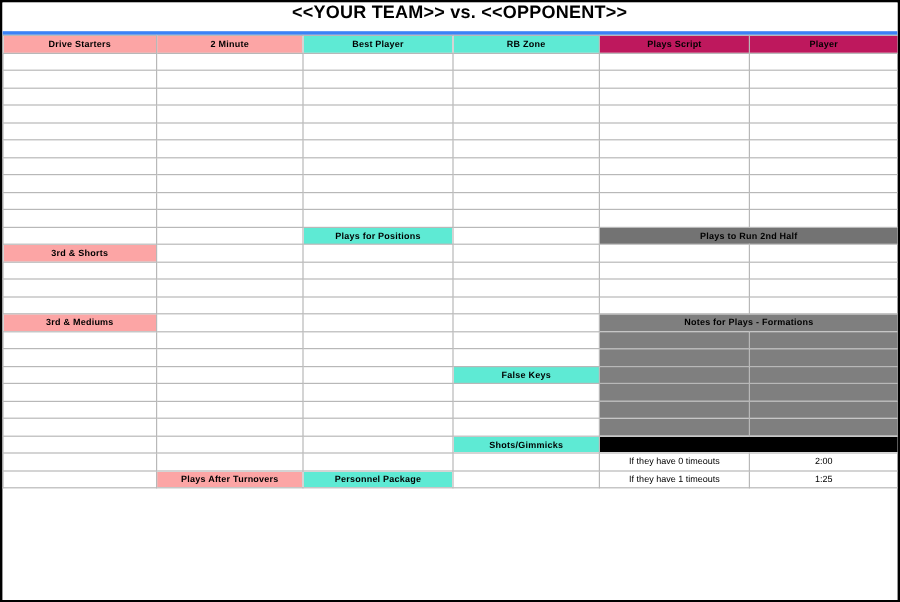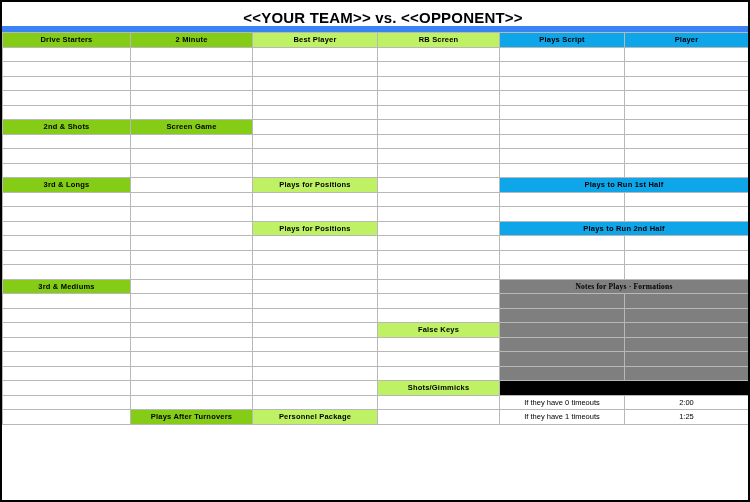--- a/index.html
+++ b/index.html
@@ -12,23 +12,23 @@
     width:750px;
     height:502px;
     box-sizing:border-box;
     border:2px solid #000;
     background:#ffffff;
     overflow:hidden;
   }
   
   .title-row{
     height:24px;
-    border-bottom:6px solid #3b82f6;
+    border-bottom:3px solid #3b82f6;
     display:flex;
-    align-items:flex-end;
+    align-items:flex-start;
     justify-content:center;
     background:#ffffff;
     padding-left:16px;
   }
   .title-row .title{
     font-size:15px;
     font-weight:bold;
     letter-spacing:0.2px;
     color:#000;
   }
@@ -57,25 +57,25 @@
   col.c4{width:122px;}
   col.c5{width:125px;}
   col.c6{width:124px;}
 
   .hdr{
     font-weight:bold;
     color:#ffffff;
     font-size:8px;
     letter-spacing:0.2px;
   }
-  .gray{background:#84cc16;}
-  .blue{background:#bef264;}
-  .red{background:#0ea5e9;}
-  .green{background:#0ea5e9;}
-  .dkgray{background:#7f7f7f;font-family:Liberation Serif, serif;}
+  .gray{background:#fca5a5;}
+  .blue{background:#5eead4;}
+  .red{background:#be185d;}
+  .green{background:#737373;}
+  .dkgray{background:#7f7f7f;}
   .black{background:#000000;}
   .left{text-align:left;padding-left:3px;}
   .right{text-align:right;padding-right:3px;margin-top:18px;}
 </style>
 </head>
 <body>
 
 <div id="sheet">
 
   <div class="title-row">
@@ -90,21 +90,21 @@
         <col class="c4">
         <col class="c5">
         <col class="c6">
     </colgroup>
     <tbody>
 
       <tr>
         <td class="hdr gray">Drive Starters</td>
         <td class="hdr gray">2 Minute</td>
         <td class="hdr blue">Best Player</td>
-        <td class="hdr blue">RB Screen</td>
+        <td class="hdr blue">RB Zone</td>
         <td class="hdr red">Plays Script</td>
         <td class="hdr red">Player</td>
       </tr>
 
       <tr>
           <td></td>
           <td></td>
           <td></td>
           <td></td>
           <td></td>
@@ -136,89 +136,82 @@
         </tr>
       <tr>
           <td></td>
           <td></td>
           <td></td>
           <td></td>
           <td></td>
           <td></td>
         </tr>
 
-      <tr>
-        <td class="hdr gray">2nd &amp; Shots</td>
-        <td class="hdr gray">Screen Game</td>
-        <td></td>
-        <td></td>
-        <td></td>
-        <td></td>
-      </tr>
-
-      <tr>
-          <td></td>
-          <td></td>
-          <td></td>
-          <td></td>
-          <td></td>
-          <td></td>
-        </tr>
-      <tr>
-          <td></td>
-          <td></td>
-          <td></td>
-          <td></td>
-          <td></td>
-          <td></td>
-        </tr>
-      <tr>
-          <td></td>
-          <td></td>
-          <td></td>
-          <td></td>
-          <td></td>
-          <td></td>
-        </tr>
-
-      <tr>
-        <td class="hdr gray">3rd &amp; Longs</td>
+
+      <tr>
+          <td></td>
+          <td></td>
+          <td></td>
+          <td></td>
+          <td></td>
+          <td></td>
+        </tr>
+      <tr>
+          <td></td>
+          <td></td>
+          <td></td>
+          <td></td>
+          <td></td>
+          <td></td>
+        </tr>
+      <tr>
+          <td></td>
+          <td></td>
+          <td></td>
+          <td></td>
+          <td></td>
+          <td></td>
+        </tr>
+
+
+      <tr>
+          <td></td>
+          <td></td>
+          <td></td>
+          <td></td>
+          <td></td>
+          <td></td>
+        </tr>
+
+
+      <tr>
+          <td></td>
+          <td></td>
+          <td></td>
+          <td></td>
+          <td></td>
+          <td></td>
+        </tr>
+
+      <tr>
+        <td></td>
         <td></td>
         <td class="hdr blue">Plays for Positions</td>
         <td></td>
-        <td class="hdr red" colspan="2">Plays to Run 1st Half</td>
-      </tr>
-
-      <tr>
-          <td></td>
-          <td></td>
-          <td></td>
-          <td></td>
-          <td></td>
-          <td></td>
-        </tr>
-
-
-      <tr>
-          <td></td>
-          <td></td>
-          <td></td>
-          <td></td>
-          <td></td>
-          <td></td>
-        </tr>
-
-      <tr>
-        <td></td>
-        <td></td>
-        <td class="hdr blue">Plays for Positions</td>
-        <td></td>
         <td class="hdr green" colspan="2">Plays to Run 2nd Half</td>
       </tr>
 
+      <tr>
+        <td class="hdr gray">3rd &amp; Shorts</td>
+        <td></td>
+        <td></td>
+        <td></td>
+        <td></td>
+        <td></td>
+      </tr>
 
       <tr>
           <td></td>
           <td></td>
           <td></td>
           <td></td>
           <td></td>
           <td></td>
         </tr>
       <tr>

